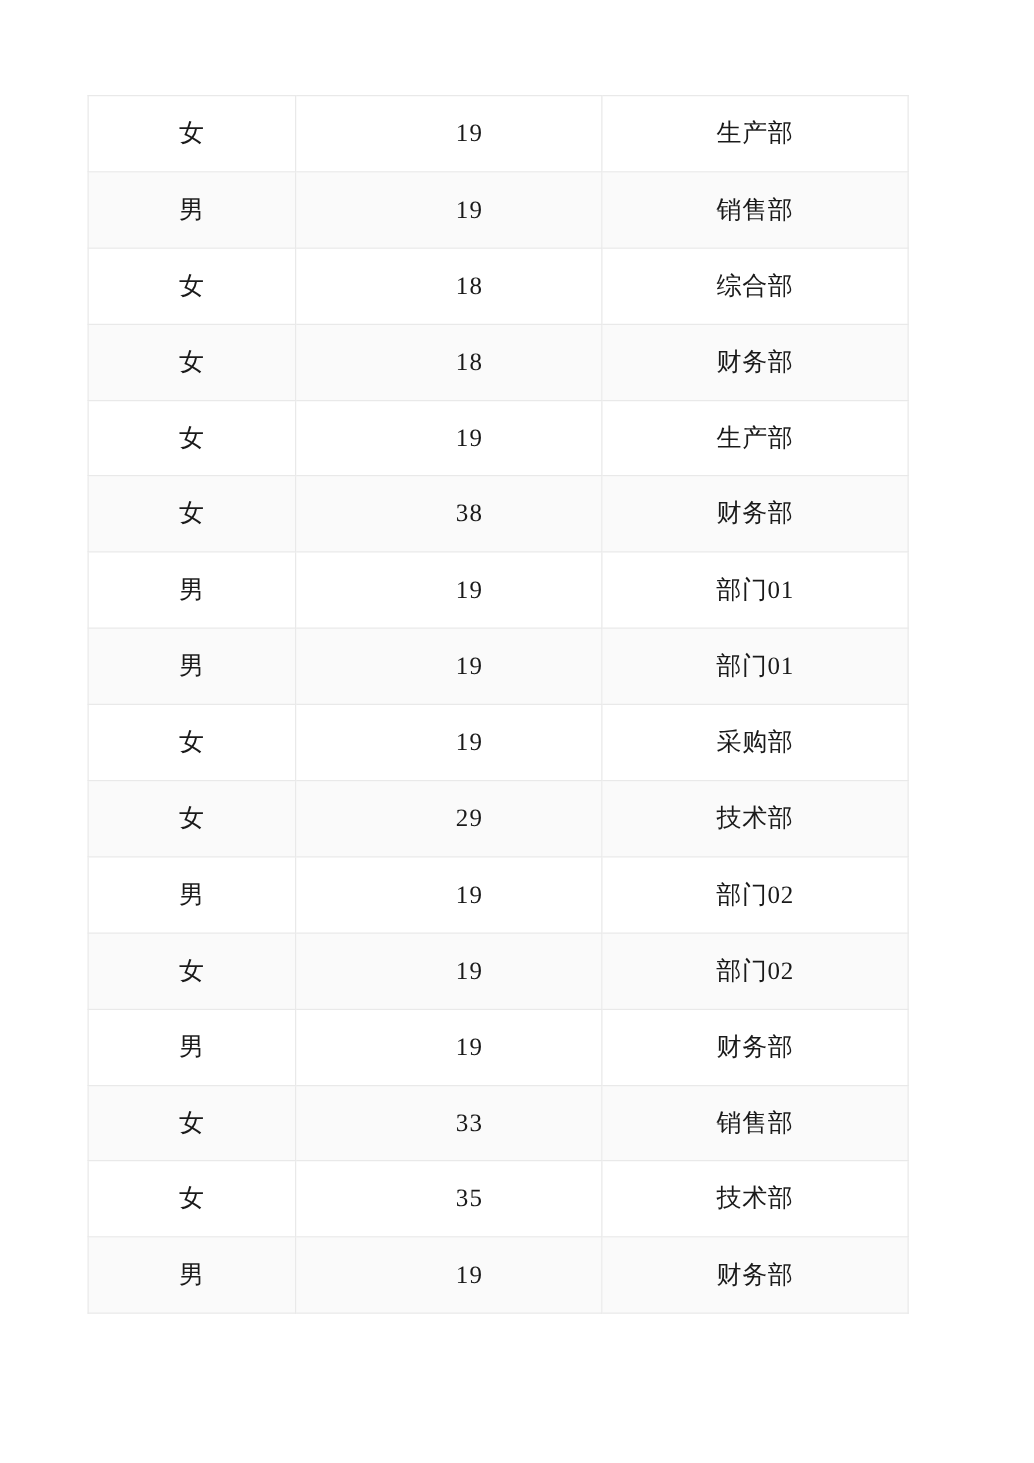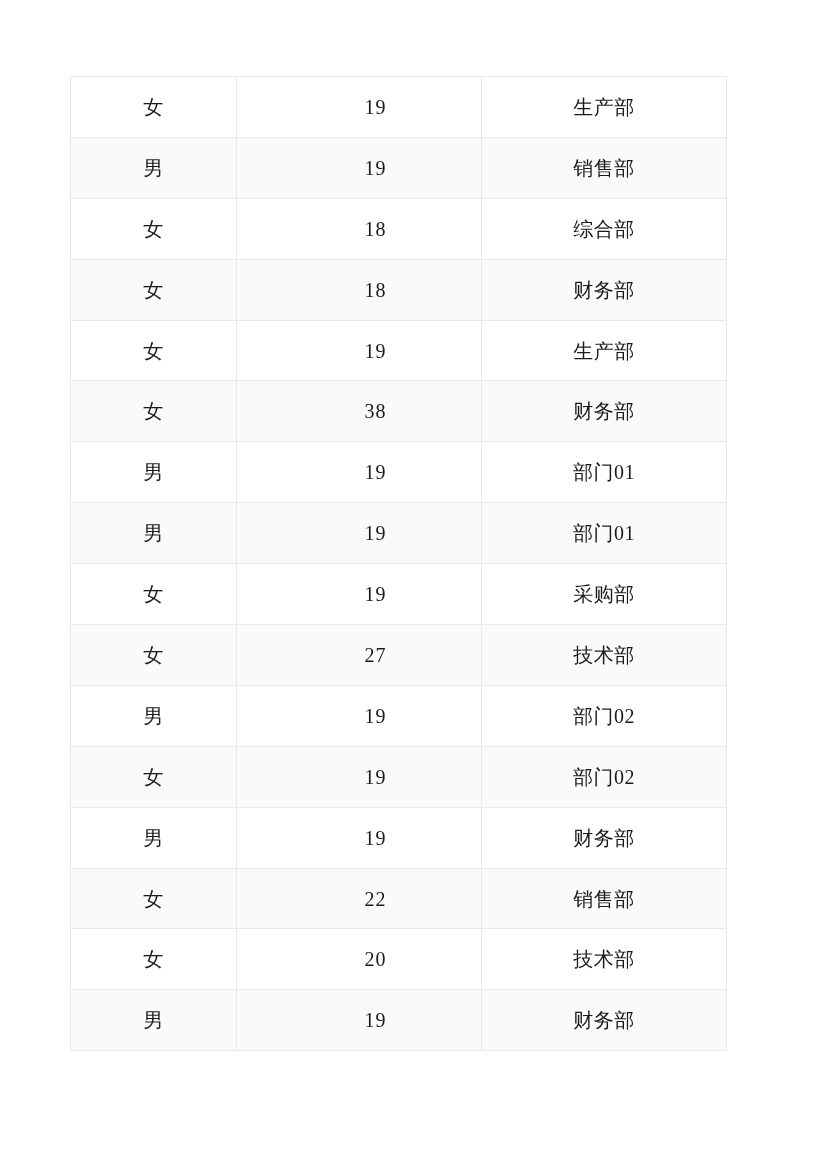--- a/index.html
+++ b/index.html
@@ -118,46 +118,46 @@
             <td class="cell-age">19</td>
             <td class="cell-department">部门01</td>
           </tr>
           <tr class="row-odd">
             <td class="cell-gender">女</td>
             <td class="cell-age">19</td>
             <td class="cell-department">采购部</td>
           </tr>
           <tr class="row-even">
             <td class="cell-gender">女</td>
-            <td class="cell-age">27</td>
+            <td class="cell-age">29</td>
             <td class="cell-department">技术部</td>
           </tr>
           <tr class="row-odd">
             <td class="cell-gender">男</td>
             <td class="cell-age">19</td>
             <td class="cell-department">部门02</td>
           </tr>
           <tr class="row-even">
             <td class="cell-gender">女</td>
             <td class="cell-age">19</td>
             <td class="cell-department">部门02</td>
           </tr>
           <tr class="row-odd">
             <td class="cell-gender">男</td>
             <td class="cell-age">19</td>
             <td class="cell-department">财务部</td>
           </tr>
           <tr class="row-even">
             <td class="cell-gender">女</td>
-            <td class="cell-age">22</td>
+            <td class="cell-age">33</td>
             <td class="cell-department">销售部</td>
           </tr>
           <tr class="row-odd">
             <td class="cell-gender">女</td>
-            <td class="cell-age">20</td>
+            <td class="cell-age">35</td>
             <td class="cell-department">技术部</td>
           </tr>
           <tr class="row-even">
             <td class="cell-gender">男</td>
             <td class="cell-age">19</td>
             <td class="cell-department">财务部</td>
           </tr>
         </tbody>
     </table>
   </div>

